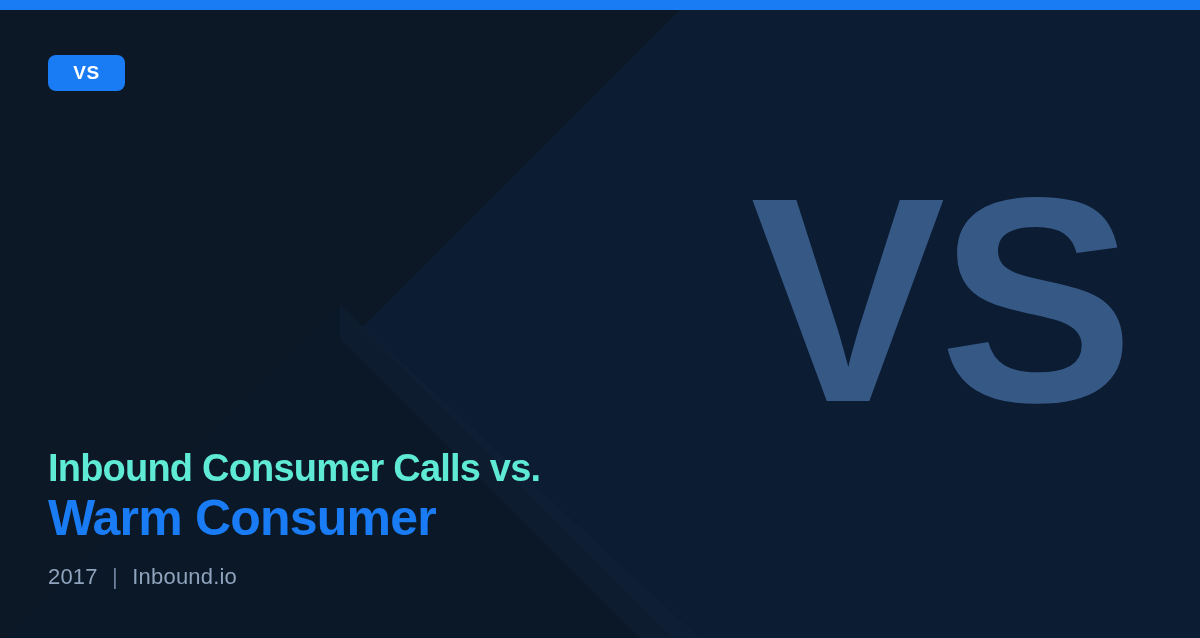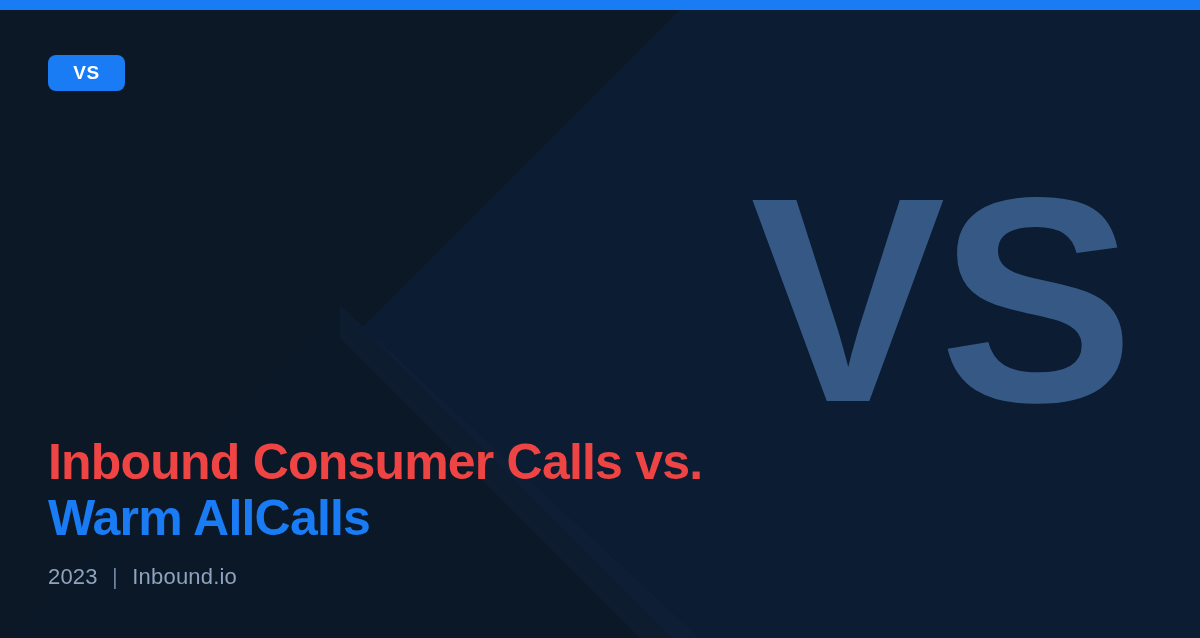--- a/index.html
+++ b/index.html
@@ -83,25 +83,25 @@
 
   
   .content {
     position: absolute;
     left: 48px;
     bottom: 48px;
     z-index: 6;
   }
   .title {
     margin: 0;
-    font-size: 50px;
+    font-size: 38px;
     font-weight: bold;
     line-height: 1.12;
     letter-spacing: -0.8px;
-    color: #ef4444;
+    color: #5eead4;
   }
   .title-accent {
     margin: 0;
     font-size: 50px;
     font-weight: bold;
     line-height: 1.12;
     letter-spacing: -0.8px;
     color: #1a7cf5;
   }
   .meta {
@@ -137,21 +137,21 @@
   <div class="watermark">VS</div>
 
   <div class="top-bar"></div>
 
   <div class="badge">
     <span>VS</span>
   </div>
 
   <div class="content">
     <h1 class="title">Inbound Consumer Calls vs.</h1>
-    <h1 class="title-accent">Warm AllCalls</h1>
+    <h1 class="title-accent">Warm Consumer</h1>
     <div class="meta">
-      <span>2023</span>
+      <span>2017</span>
       <span class="sep">|</span>
       <span>Inbound.io</span>
     </div>
   </div>
 
 </div>
 
 </body></html>

